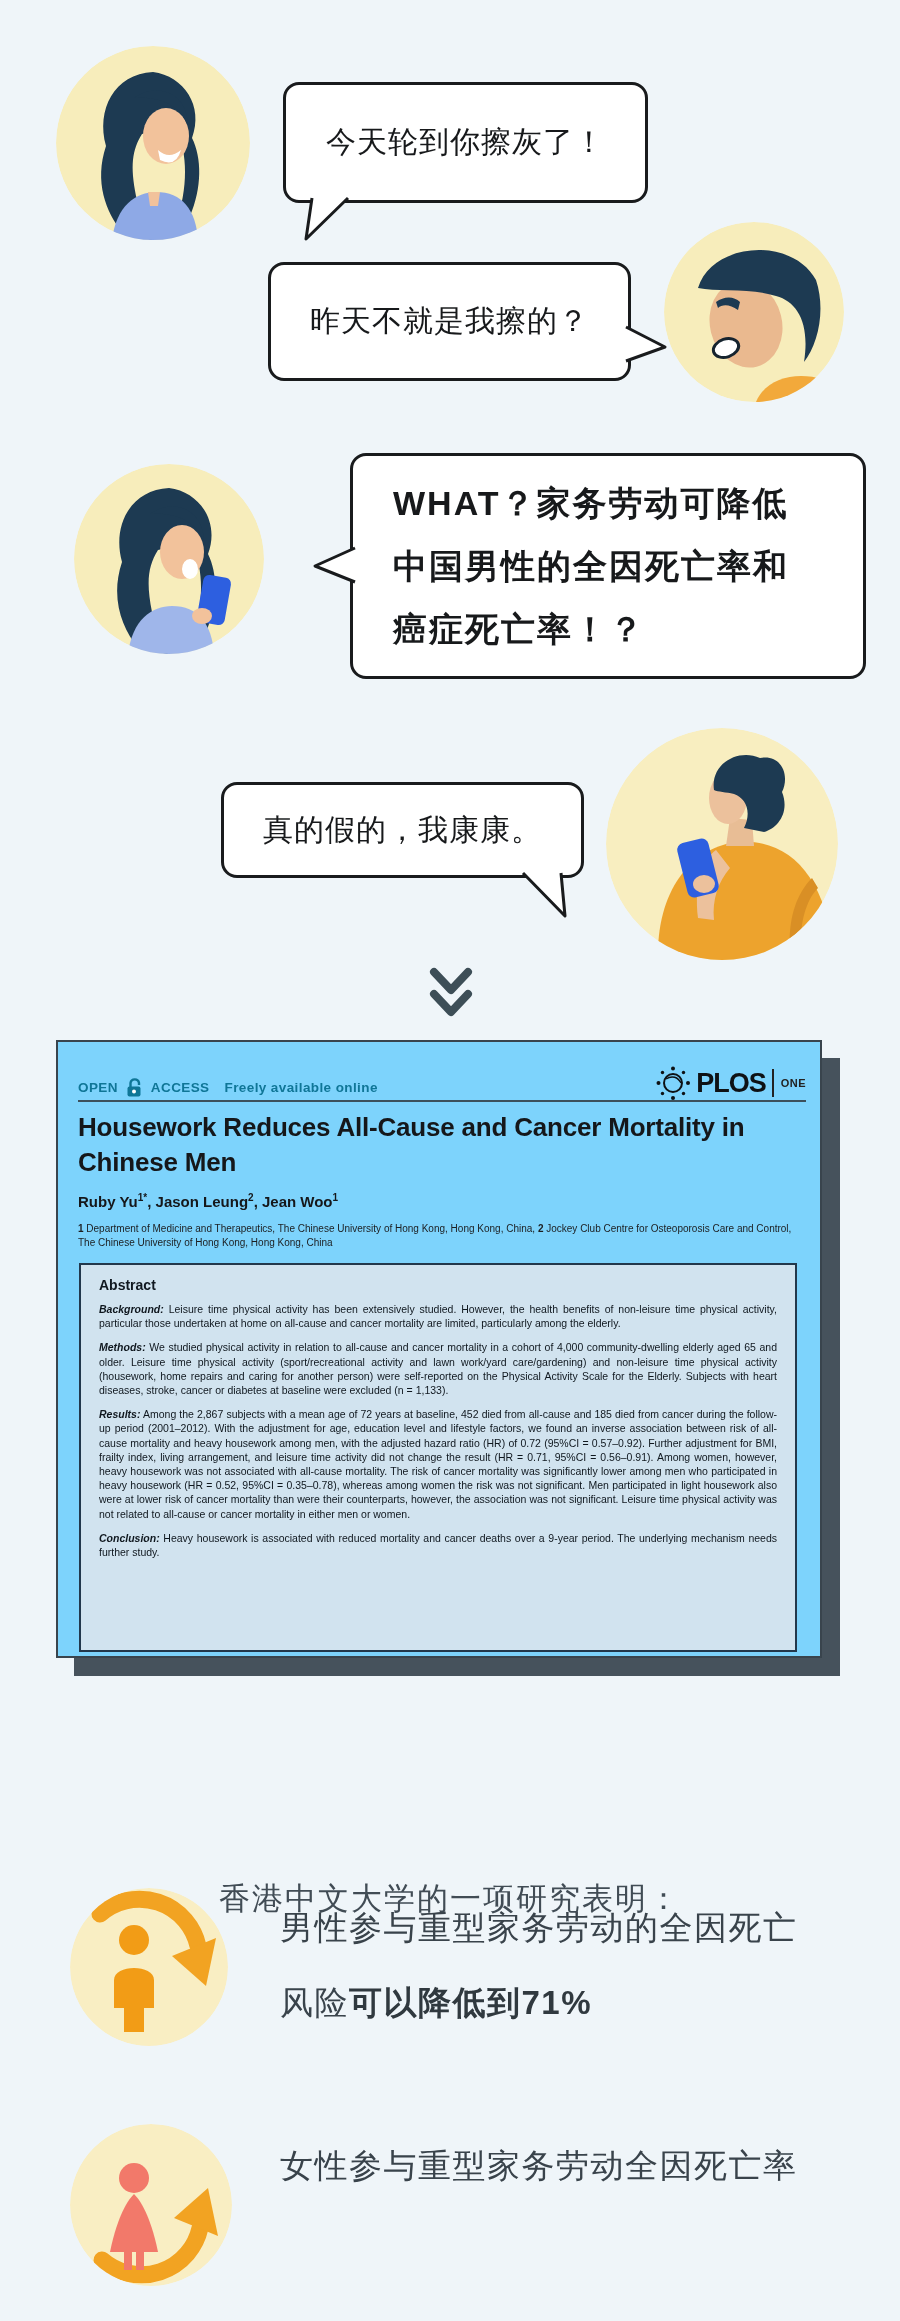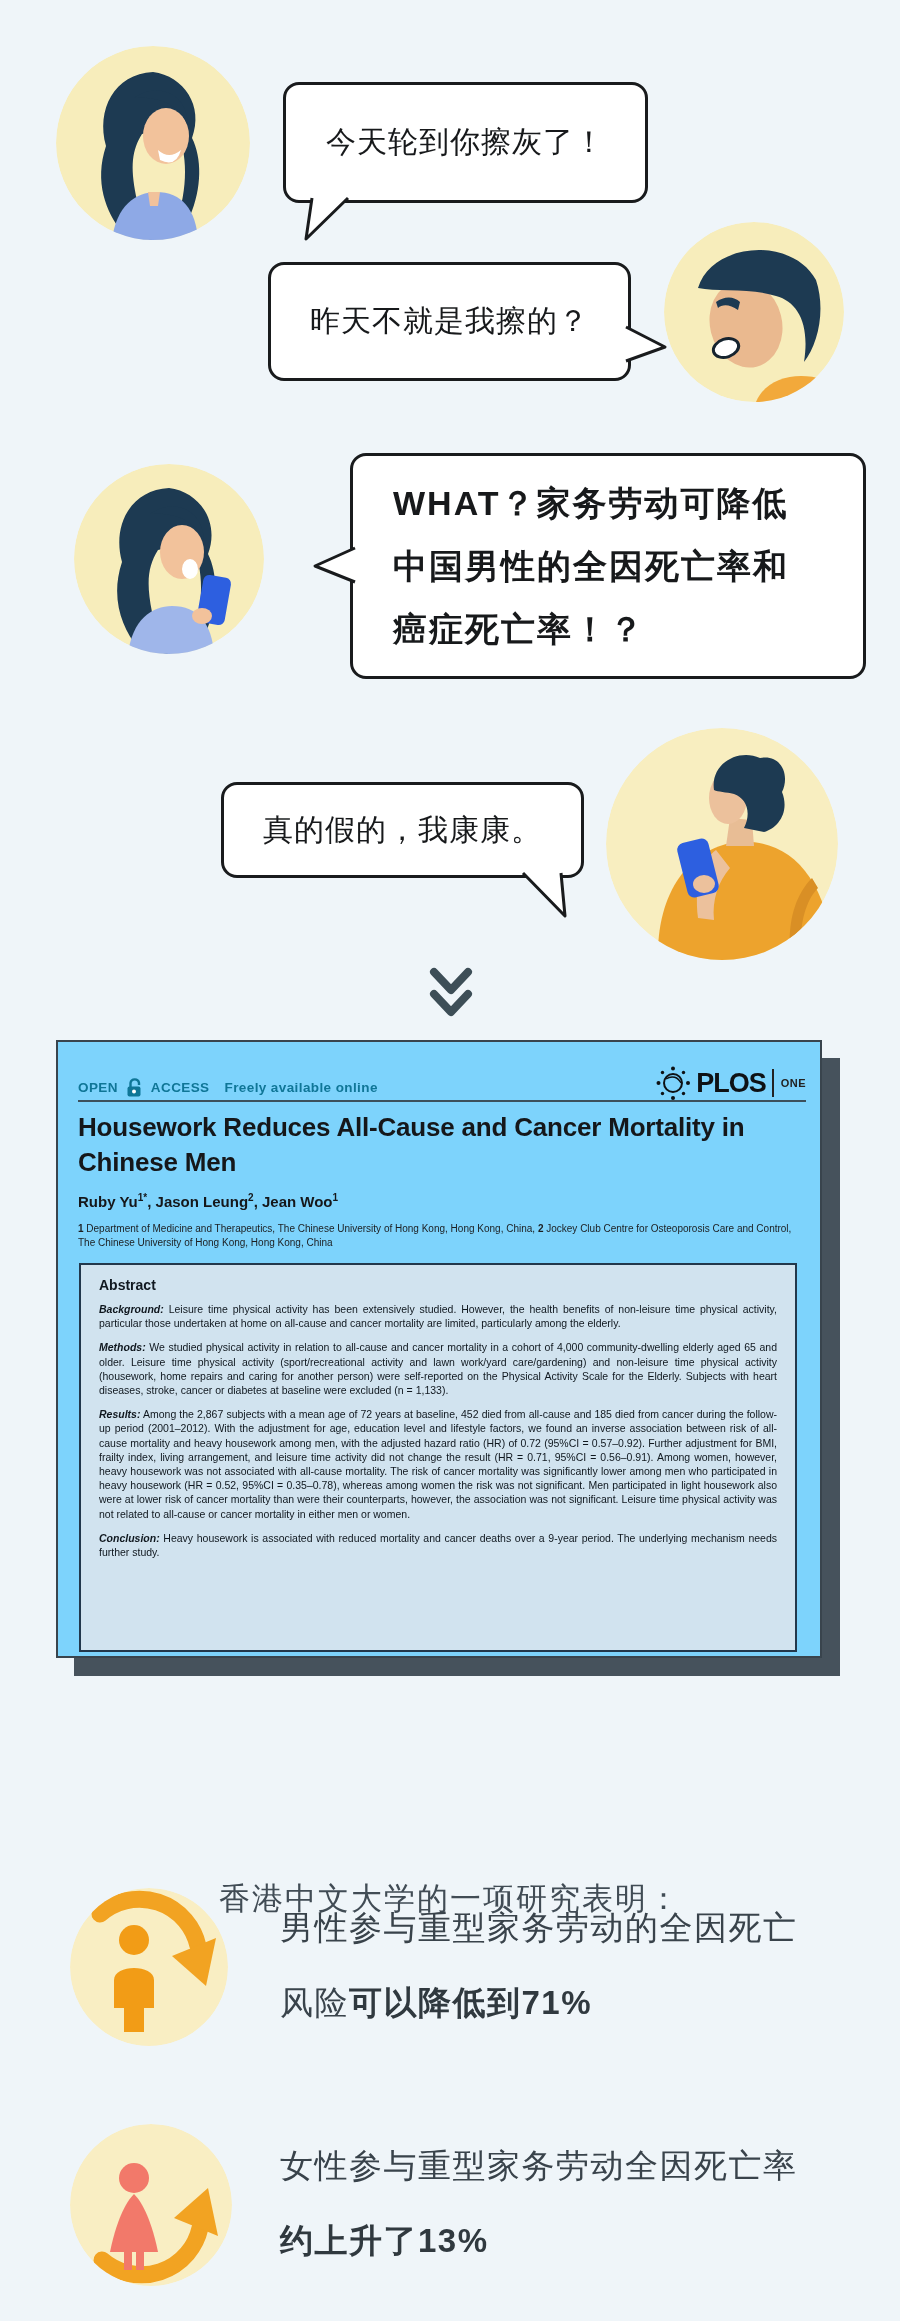--- a/index.html
+++ b/index.html
@@ -221,16 +221,15 @@
       <path d="M32,136 A60,60 0 0 0 130,104" fill="none" stroke="#f2a322" stroke-width="17" stroke-linecap="round"></path>
       <polygon points="148,112 138,64 104,94" fill="#f2a322"></polygon>
       <circle cx="64" cy="54" r="15" fill="#f2796a"></circle>
       <path d="M64,70 C52,82 44,108 40,128 L88,128 C84,108 76,82 64,70 Z" fill="#f2796a"></path>
       <rect x="54" y="126" width="8" height="20" fill="#f2796a"></rect>
       <rect x="66" y="126" width="8" height="20" fill="#f2796a"></rect>
     </svg>
   </div>
   <div class="stat-text" style="top:2128px;">
     <span class="row">女性参与重型家务劳动全因死亡率</span>
-    <span class="row"><b>约上升了13%</b></span>
   </div>
 
 </div>
 
 </body></html>

